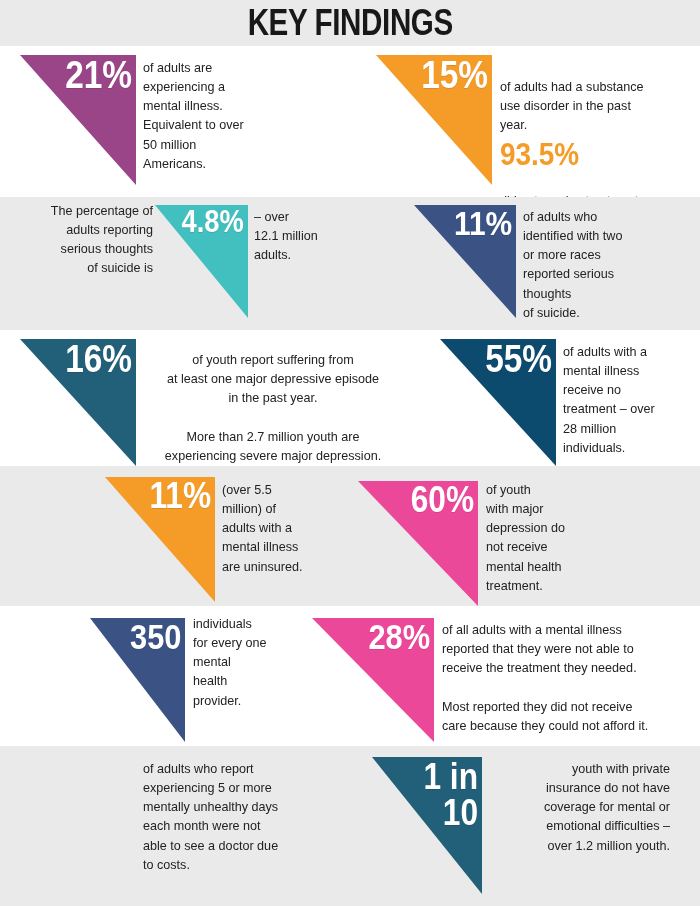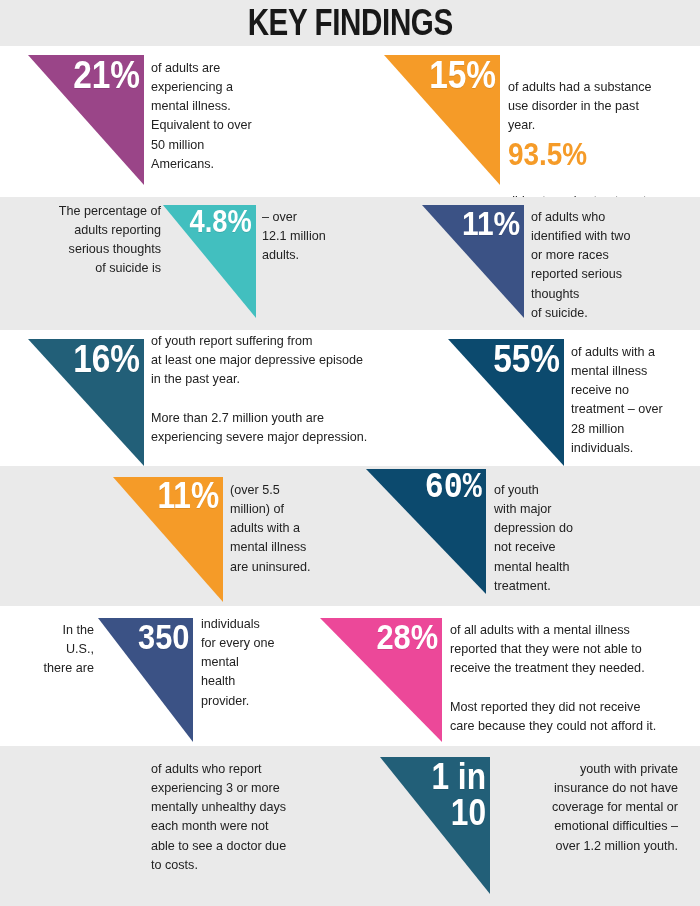--- a/index.html
+++ b/index.html
@@ -27,21 +27,21 @@
     transform-origin:center;
     white-space:nowrap;
   }
 
   
   .row{ position:absolute; left:0; width:700px; }
   .row.shaded{ background:#eaeaea; }
   .row.plain{ background:#ffffff; }
 
   
-  .panel{ position:absolute; top:0; height:100%;margin-left:8px; }
+  .panel{ position:absolute; top:0; height:100%; }
 
   
   .wedge{
     position:absolute;
     clip-path:polygon(0% 0%, 100% 0%, 100% 100%);
   }
   .wedge .stat{
     position:absolute;
     right:4px;
     top:2px;
@@ -134,21 +134,21 @@
 thoughts
 of suicide.</div>
     </div>
   </div>
 
   <div class="row plain" style="top:330px; height:136px;">
     <div class="panel" style="left:0; width:350px;">
       <div class="wedge" style="left:20px; top:9px; width:116px; height:127px; background:#225f78;">
         <div class="stat" style="font-size:38px;">16%</div>
       </div>
-      <div class="copy" style="left:143px; top:2px; width:260px;">of youth report suffering from
+      <div class="copy" style="left:143px; top:21px; width:260px;text-align:center;">of youth report suffering from
 at least one major depressive episode
 in the past year.
 
 More than 2.7 million youth are
 experiencing severe major depression.</div>
     </div>
     <div class="panel" style="left:350px; width:350px;">
       <div class="wedge" style="left:90px; top:9px; width:116px; height:127px; background:#0c4a6e;">
         <div class="stat" style="font-size:38px;">55%</div>
       </div>
@@ -166,37 +166,34 @@
       <div class="wedge" style="left:105px; top:11px; width:110px; height:125px; background:#f59b28;">
         <div class="stat" style="font-size:36px;">11%</div>
       </div>
       <div class="copy" style="left:222px; top:15px; width:120px;">(over 5.5
 million) of
 adults with a
 mental illness
 are uninsured.</div>
     </div>
     <div class="panel" style="left:350px; width:350px;">
-      <div class="wedge" style="left:8px; top:3px; width:120px; height:125px; background:#0c4a6e;font-family:Liberation Mono, monospace;">
+      <div class="wedge" style="left:8px; top:15px; width:120px; height:125px; background:#ec4899;">
         <div class="stat" style="font-size:36px;">60%</div>
       </div>
       <div class="copy" style="left:136px; top:15px; width:130px;">of youth
 with major
 depression do
 not receive
 mental health
 treatment.</div>
     </div>
   </div>
 
   <div class="row plain" style="top:606px; height:140px;">
     <div class="panel" style="left:0; width:350px;">
-      <div class="copy right-align" style="left:6px; top:15px; width:80px;">In the
-U.S.,
-there are</div>
       <div class="wedge" style="left:90px; top:12px; width:95px; height:124px; background:#3b5285;">
         <div class="stat" style="font-size:35px;">350</div>
       </div>
       <div class="copy" style="left:193px; top:9px; width:120px;">individuals
 for every one
 mental
 health
 provider.</div>
     </div>
     <div class="panel" style="left:350px; width:350px;">
@@ -208,21 +205,21 @@
 receive the treatment they needed.
 
 Most reported they did not receive
 care because they could not afford it.</div>
     </div>
   </div>
 
   <div class="row shaded" style="top:746px; height:160px;">
     <div class="panel" style="left:0; width:350px;">
       <div class="copy" style="left:143px; top:14px; width:180px;">of adults who report
-experiencing 3 or more
+experiencing 5 or more
 mentally unhealthy days
 each month were not
 able to see a doctor due
 to costs.</div>
     </div>
     <div class="panel" style="left:350px; width:350px;">
       <div class="wedge" style="left:22px; top:11px; width:110px; height:137px; background:#225f78;">
         <div class="stat" style="font-size:36px; line-height:1.0;">1 in
 10</div>
       </div>

